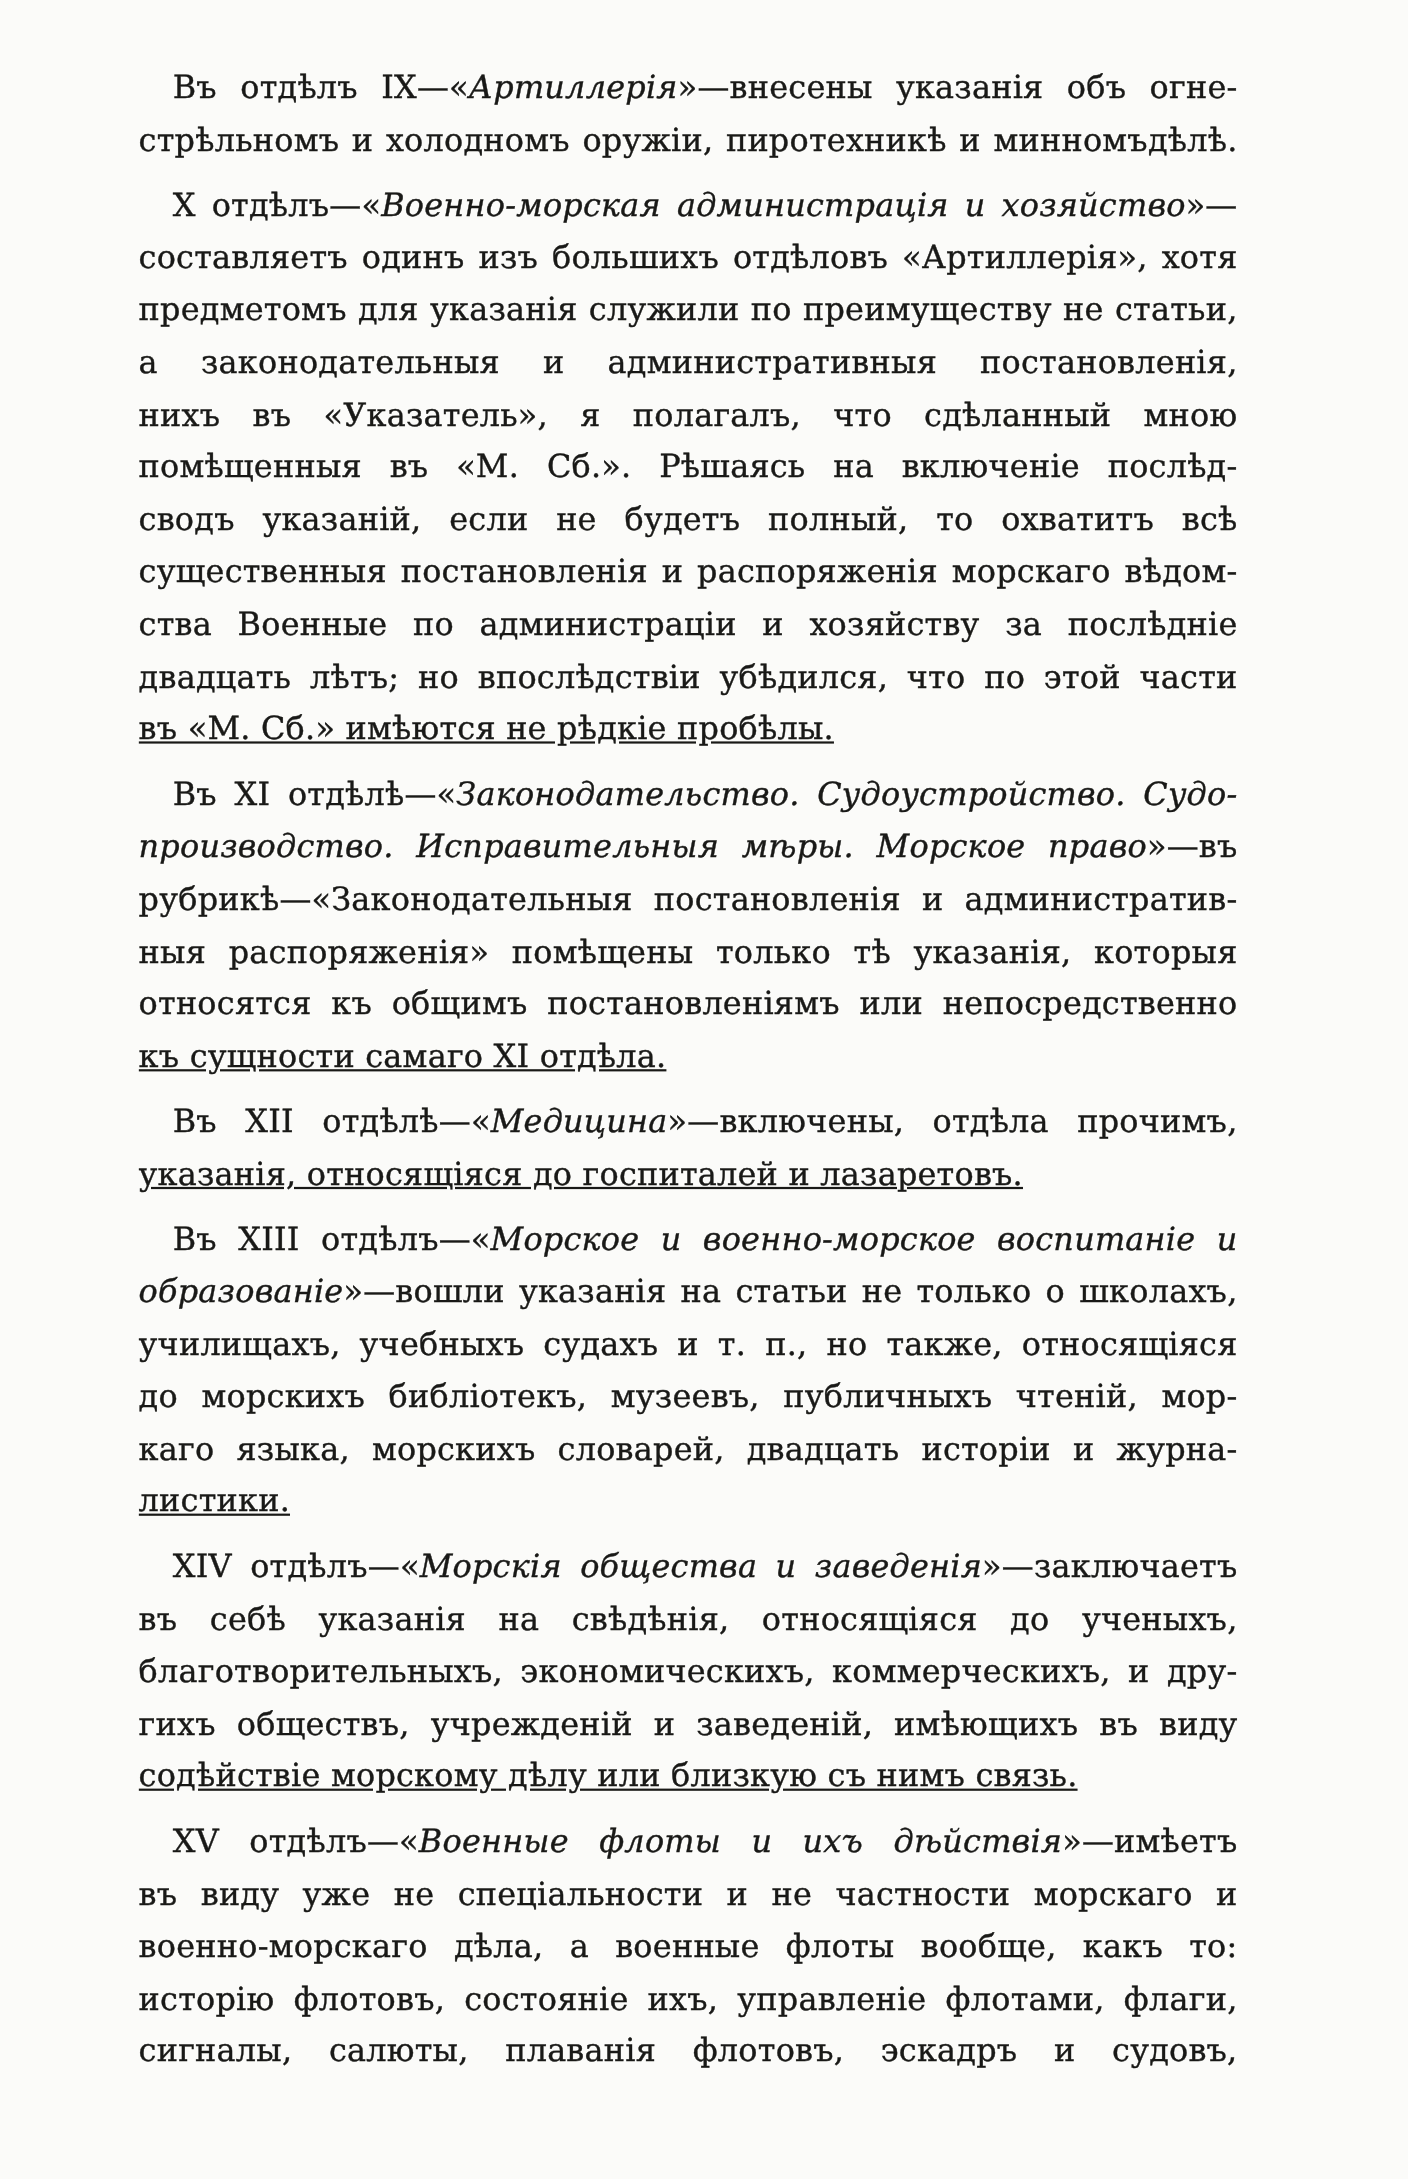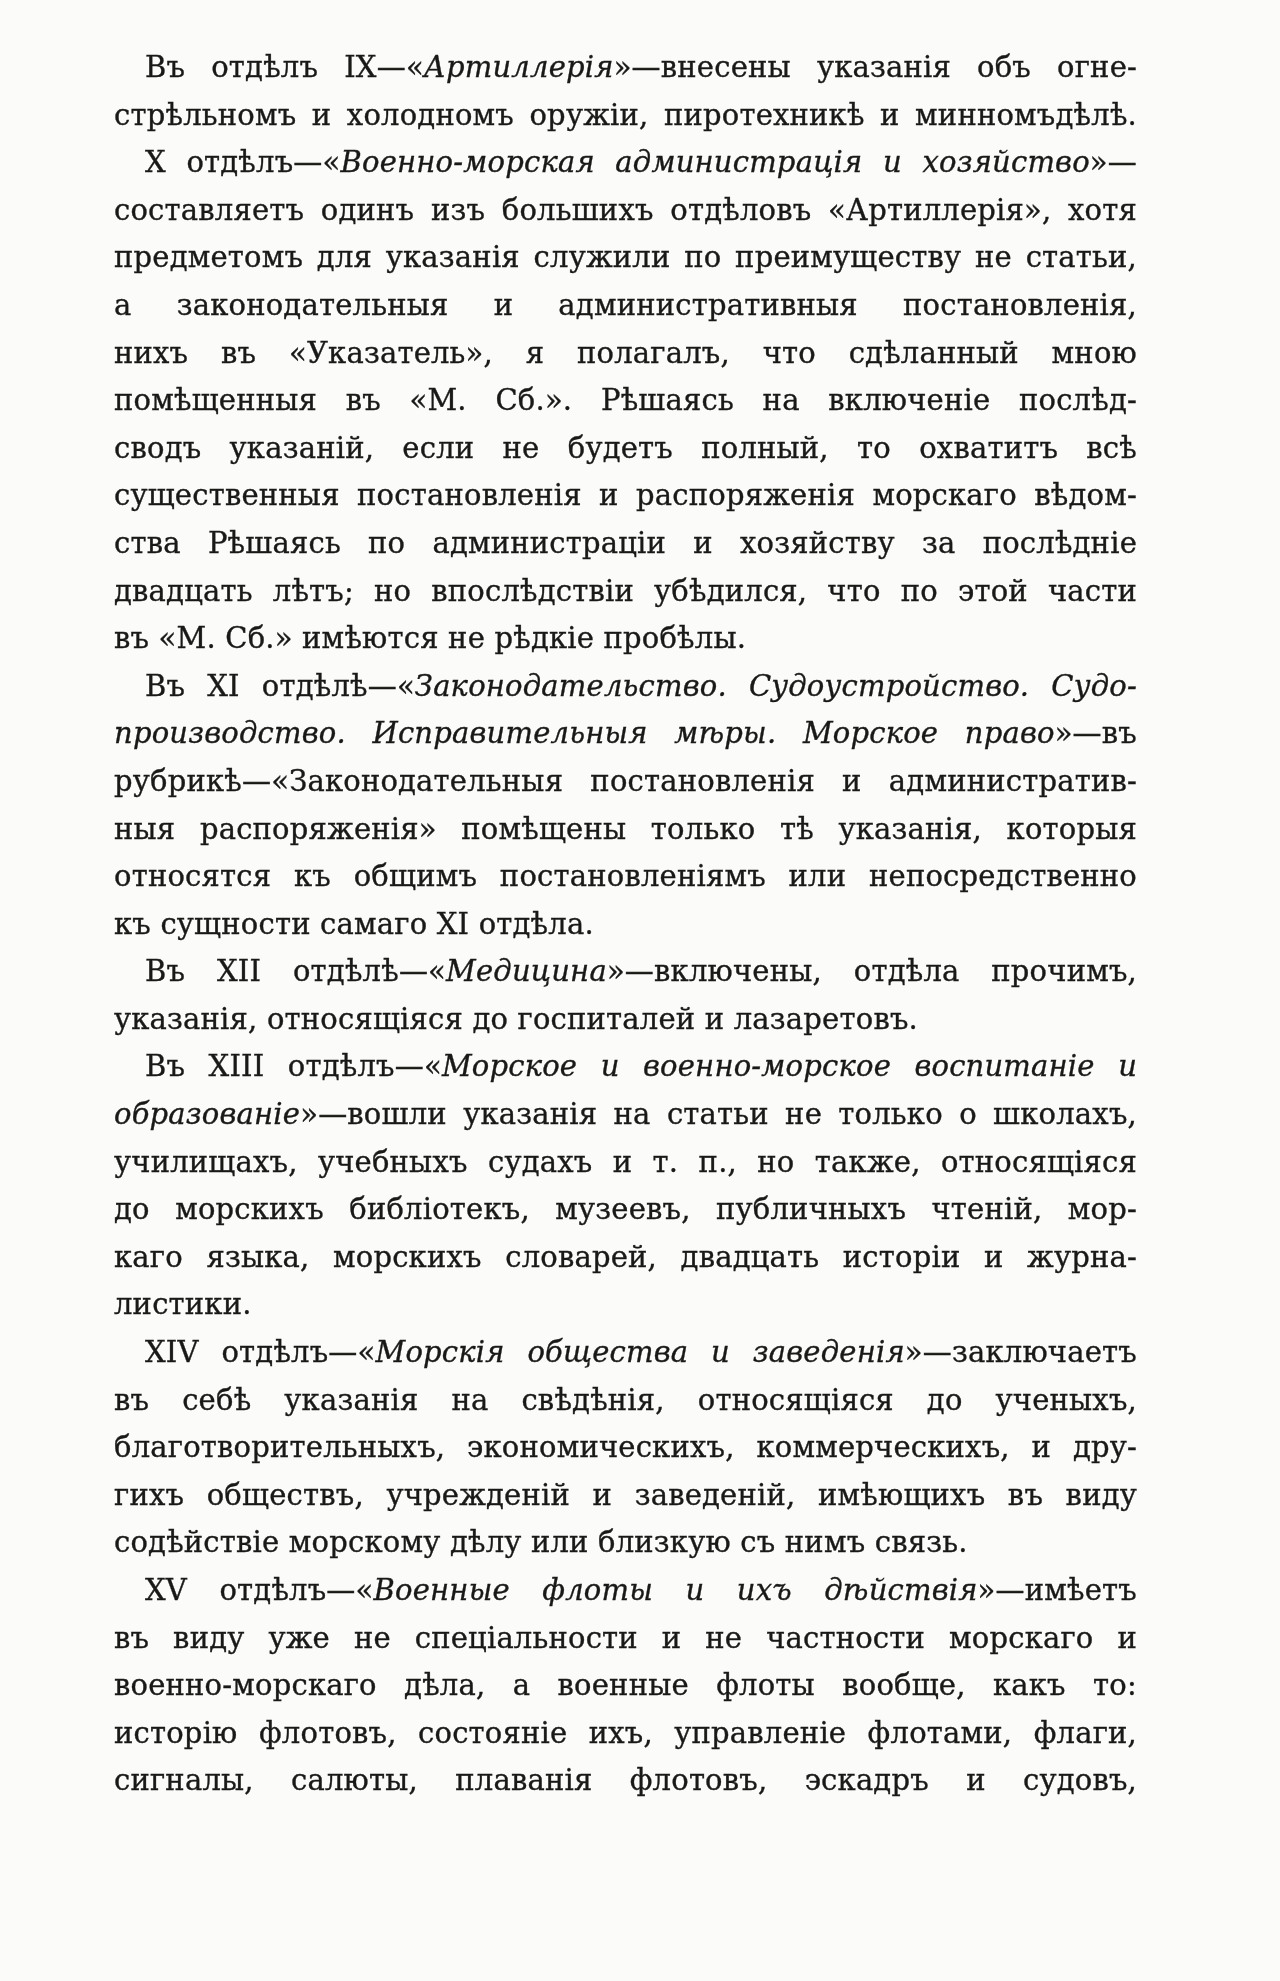--- a/index.html
+++ b/index.html
@@ -19,32 +19,33 @@
     top: 44px;
     width: 1023px;
     font-family: "DejaVu Serif", "Liberation Serif", serif;
     font-size: 29px;
     line-height: 47.6px;
     color: #191917;
     -webkit-text-stroke: 0.35px #191917;
     letter-spacing: 0.2px;
   }
   .paragraph {
-    margin: 0;
+    margin: 12px;
     padding: 0;
   }
   .text-line {
     text-align: justify;
     text-align-last: justify;
     hyphens: none;
     height: 47.6px;
     overflow: hidden;
   }
   .text-line.short {
     text-align-last: left;
+    text-decoration: underline;
   }
   .text-line.indent {
     text-indent: 31px;
   }
   .run-i {
     font-style: italic;
   }
   .run-r {
     font-style: normal;
   }
@@ -59,21 +60,21 @@
     </div>
     <div class="paragraph">
       <div class="text-line indent"><span class="run-r">X отдѣлъ—«</span><span class="run-i">Военно-морская администрація и хозяйство</span><span class="run-r">»—</span></div>
       <div class="text-line"><span class="run-r">составляетъ одинъ изъ большихъ отдѣловъ «Артиллерія», хотя</span></div>
       <div class="text-line"><span class="run-r">предметомъ для указанія служили по преимуществу не статьи,</span></div>
       <div class="text-line"><span class="run-r">а законодательныя и административныя постановленія,</span></div>
       <div class="text-line"><span class="run-r">нихъ въ «Указатель», я полагалъ, что сдѣланный мною</span></div>
       <div class="text-line"><span class="run-r">помѣщенныя въ «М. Сб.». Рѣшаясь на включеніе послѣд-</span></div>
       <div class="text-line"><span class="run-r">сводъ указаній, если не будетъ полный, то охватитъ всѣ</span></div>
       <div class="text-line"><span class="run-r">существенныя постановленія и распоряженія морскаго вѣдом-</span></div>
-      <div class="text-line"><span class="run-r">ства Рѣшаясь по администраціи и хозяйству за послѣдніе</span></div>
+      <div class="text-line"><span class="run-r">ства Военные по администраціи и хозяйству за послѣдніе</span></div>
       <div class="text-line"><span class="run-r">двадцать лѣтъ; но впослѣдствіи убѣдился, что по этой части</span></div>
       <div class="text-line short"><span class="run-r">въ «М. Сб.» имѣются не рѣдкіе пробѣлы.</span></div>
     </div>
     <div class="paragraph">
       <div class="text-line indent"><span class="run-r">Въ XI отдѣлѣ—«</span><span class="run-i">Законодательство. Судоустройство. Судо-</span></div>
       <div class="text-line"><span class="run-i">производство. Исправительныя мѣры. Морское право</span><span class="run-r">»—въ</span></div>
       <div class="text-line"><span class="run-r">рубрикѣ—«Законодательныя постановленія и административ-</span></div>
       <div class="text-line"><span class="run-r">ныя распоряженія» помѣщены только тѣ указанія, которыя</span></div>
       <div class="text-line"><span class="run-r">относятся къ общимъ постановленіямъ или непосредственно</span></div>
       <div class="text-line short"><span class="run-r">къ сущности самаго XI отдѣла.</span></div>

